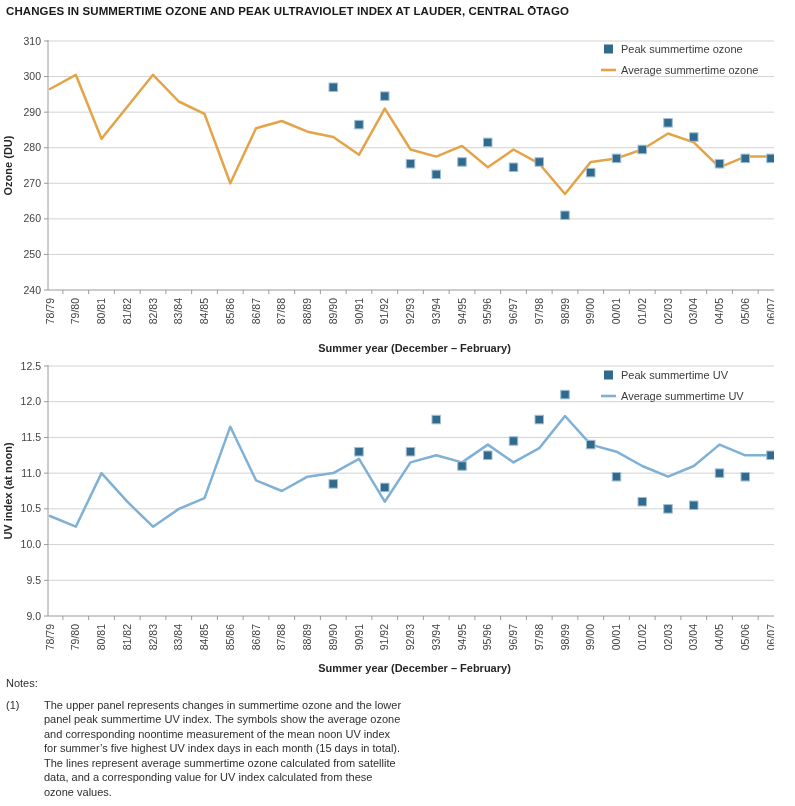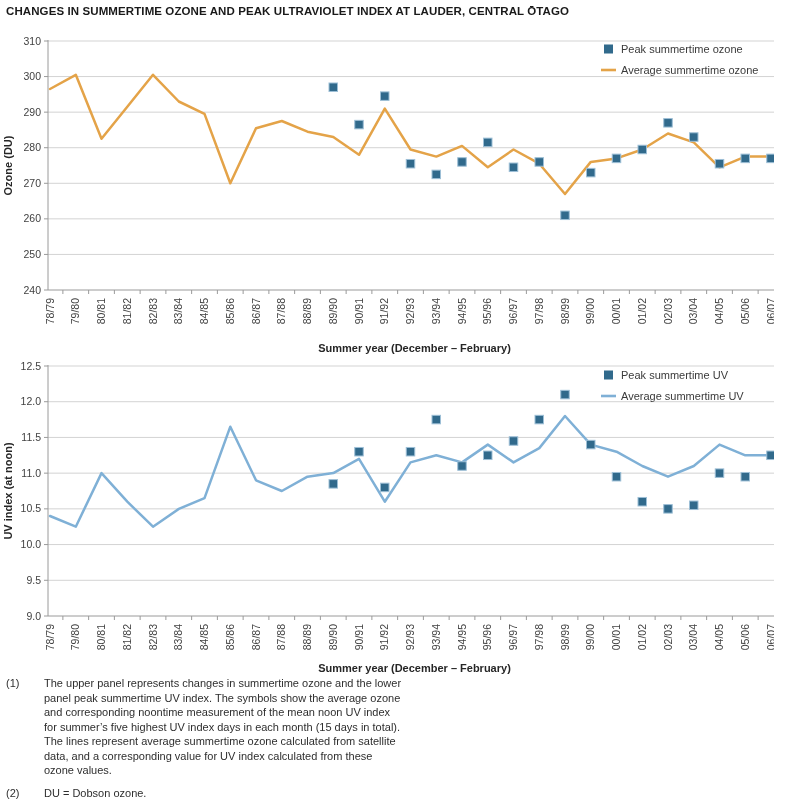--- a/index.html
+++ b/index.html
@@ -265,20 +265,21 @@
       <rect x="715.25" y="116.89285714285714" width="8.5" height="8.5" fill="#316a8c" stroke="#9dbfd6" stroke-width="1"></rect>
       <rect x="741" y="120.46428571428578" width="8.5" height="8.5" fill="#316a8c" stroke="#9dbfd6" stroke-width="1"></rect>
       <rect x="766.75" y="99.03571428571428" width="8.5" height="8.5" fill="#316a8c" stroke="#9dbfd6" stroke-width="1"></rect>
       <rect x="604" y="18.5" width="9" height="9" fill="#316a8c"></rect>
       <text x="621" y="27" class="legend-label">Peak summertime UV</text>
       <line x1="601" y1="44" x2="616" y2="44" stroke="#7fb0d6" stroke-width="2.6"></line>
       <text x="621" y="48" class="legend-label">Average summertime UV</text>
     </svg>
 
   <div class="notes">
+    <p class="notes-heading">Notes:</p>
     <div class="note-item">
       <span class="note-label">(1)</span>
       <span class="note-text">The upper panel represents changes in summertime ozone and the lower panel peak summertime UV index. The symbols show the average ozone and corresponding noontime measurement of the mean noon UV index for summer’s five highest UV index days in each month (15 days in total). The lines represent average summertime ozone calculated from satellite data, and a corresponding value for UV index calculated from these ozone values.</span>
     </div>
     <div class="note-item">
       <span class="note-label">(2)</span>
       <span class="note-text">DU = Dobson ozone.</span>
     </div>
   </div>
 

